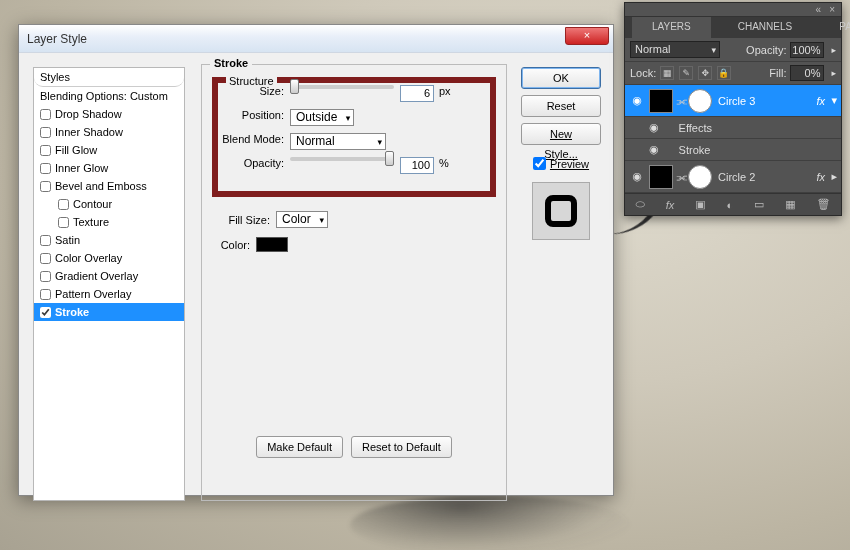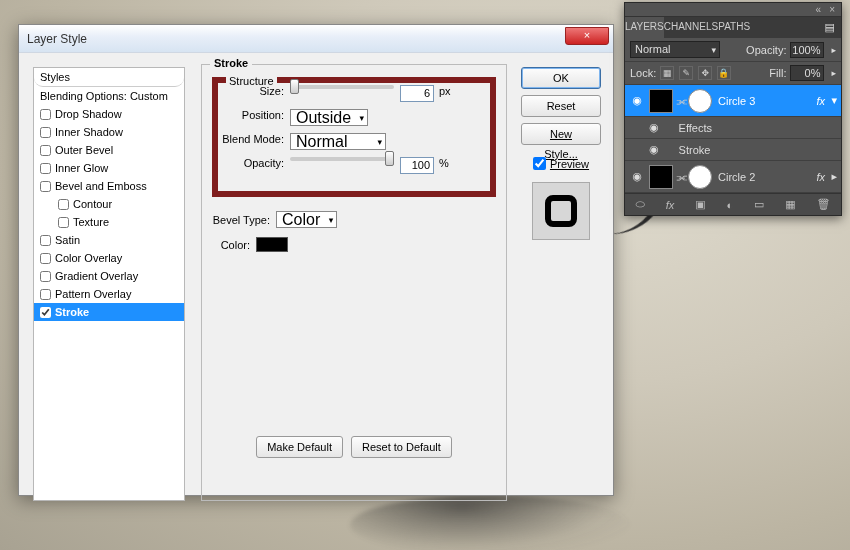--- a/index.html
+++ b/index.html
@@ -28,21 +28,21 @@
 .center{position:absolute;left:182px;top:11px;width:306px;height:437px;border:1px solid #bbb;}
 .grouplabel{position:absolute;top:-8px;left:8px;background:#f0f0f0;padding:0 4px;font-size:11px;font-weight:bold;}
 .structure{position:absolute;left:10px;top:12px;right:10px;height:120px;border:6px solid #7f1d1d;padding-top:2px;}
 .structlabel{position:absolute;top:-8px;left:8px;background:#f0f0f0;padding:0 3px;font-size:11px;}
 .row{display:flex;align-items:flex-start;height:24px;font-size:11px;}
 .row .lbl{width:72px;text-align:right;padding-right:6px;}
 .slider{width:104px;height:4px;background:#ccc;border-radius:2px;position:relative;margin-right:6px;}
 .slider .thumb{width:9px;height:15px;background:linear-gradient(#fff,#ccc);border:1px solid #777;border-radius:2px;position:absolute;top:-6px;}
 .valbox{width:34px;height:17px;border:1px solid #7a98b8;background:#fff;font-size:11px;text-align:right;padding-right:3px;line-height:15px;}
 .unit{margin-left:5px;}
-.sel{border:1px solid #888;background:#fff;height:17px;padding:0 16px 0 5px;font-size:16px;line-height:15px;position:relative;min-width:52px;}
+.sel{border:1px solid #888;background:#fff;height:17px;padding:0 16px 0 5px;font-size:12px;line-height:15px;position:relative;min-width:52px;}
 .sel::after{content:"▾";position:absolute;right:3px;top:1px;font-size:9px;}
 .sel.wide{min-width:96px;}
 .fillrow{position:absolute;left:10px;top:146px;display:flex;align-items:center;font-size:11px;}
 .colorrow{position:absolute;left:10px;top:172px;display:flex;align-items:center;font-size:11px;}
 .swatch{width:32px;height:15px;background:#000;border:1px solid #555;margin-left:4px;}
 .bottombtns{position:absolute;bottom:42px;left:0;right:0;display:flex;justify-content:center;gap:8px;}
 .btn{height:22px;padding:0 10px;font-size:11px;background:linear-gradient(#fdfdfd,#e6e6e6);border:1px solid #999;border-radius:3px;cursor:pointer;line-height:20px;}
 
 
 .rcol{position:absolute;right:12px;top:14px;width:80px;display:flex;flex-direction:column;gap:6px;align-items:stretch;}
@@ -50,21 +50,21 @@
 .rcol .btn.primary{border:1px solid #3b6ea5;box-shadow:0 0 0 1px #7fb5ee inset;}
 .preview-row{display:flex;align-items:center;gap:4px;font-size:11px;margin-top:6px;justify-content:center;}
 .preview-box{width:58px;height:58px;background:#d7d7d7;border:1px solid #aaa;margin:6px auto 0;display:flex;align-items:center;justify-content:center;}
 .preview-box .inner{width:32px;height:32px;border:6px solid #000;border-radius:8px;}
 .underlined{text-decoration:underline;}
 
 
 .panel{position:absolute;right:8px;top:2px;width:218px;background:#535353;border:1px solid #2a2a2a;box-shadow:0 3px 10px rgba(0,0,0,.5);color:#ddd;font-size:11px;}
 .panel-head{height:14px;background:#535353;display:flex;justify-content:flex-end;align-items:center;padding-right:6px;gap:8px;color:#bbb;font-size:10px;border-bottom:1px solid #333;}
 .panel-tabs{display:flex;background:#3a3a3a;}
-.ptab{padding:4px 0;color:#ccc;cursor:pointer;text-transform:uppercase;font-size:10px;}
+.ptab{padding:4px 20px;color:#ccc;cursor:pointer;text-transform:uppercase;font-size:10px;margin-left:7px;}
 .ptab.active{background:#535353;}
 .panel-row{display:flex;align-items:center;padding:3px 5px;gap:4px;border-bottom:1px solid #3f3f3f;}
 .psel{background:#3a3a3a;border:1px solid #222;color:#ddd;height:17px;padding:0 14px 0 4px;position:relative;min-width:90px;line-height:15px;}
 .psel::after{content:"▾";position:absolute;right:3px;top:1px;font-size:9px;}
 .pval{background:#3a3a3a;border:1px solid #222;color:#ddd;height:16px;width:34px;text-align:right;padding-right:3px;line-height:14px;}
 .layers-list{background:#535353;}
 .layer{display:flex;align-items:center;height:32px;border-bottom:1px solid #3f3f3f;}
 .layer.selected{background:#1e90ff;color:#fff;}
 .layer .eye{width:24px;text-align:center;}
 .layer .thumb{width:24px;height:24px;background:#000;border:1px solid #888;margin-right:3px;}
@@ -96,21 +96,21 @@
       <div class="style-row">
           <input type="checkbox" style="">
           <span>Drop Shadow</span>
         </div>
       <div class="style-row">
           <input type="checkbox" style="">
           <span>Inner Shadow</span>
         </div>
       <div class="style-row">
           <input type="checkbox" style="">
-          <span>Outer Bevel</span>
+          <span>Fill Glow</span>
         </div>
       <div class="style-row">
           <input type="checkbox" style="">
           <span>Inner Glow</span>
         </div>
       <div class="style-row">
           <input type="checkbox" style="">
           <span>Bevel and Emboss</span>
         </div>
       <div class="style-row indent">
@@ -166,21 +166,21 @@
         <div class="row">
           <span class="lbl">Opacity:</span>
           <div class="slider">
               <div class="thumb" style="left:95px"></div>
             </div>
           <div class="valbox">100</div>
           <span class="unit">%</span>
         </div>
       </div>
       <div class="fillrow">
-        <span class="lbl" style="width:64px;text-align:right;padding-right:6px">Bevel Type:</span>
+        <span class="lbl" style="width:64px;text-align:right;padding-right:6px">Fill Size:</span>
         <div class="sel">Color</div>
       </div>
       <div class="colorrow">
         <span style="width:40px;text-align:right;padding-right:2px">Color:</span>
         <div class="swatch"></div>
       </div>
       <div class="bottombtns">
         <div class="btn">Make Default</div>
         <div class="btn">Reset to Default</div>
       </div>

